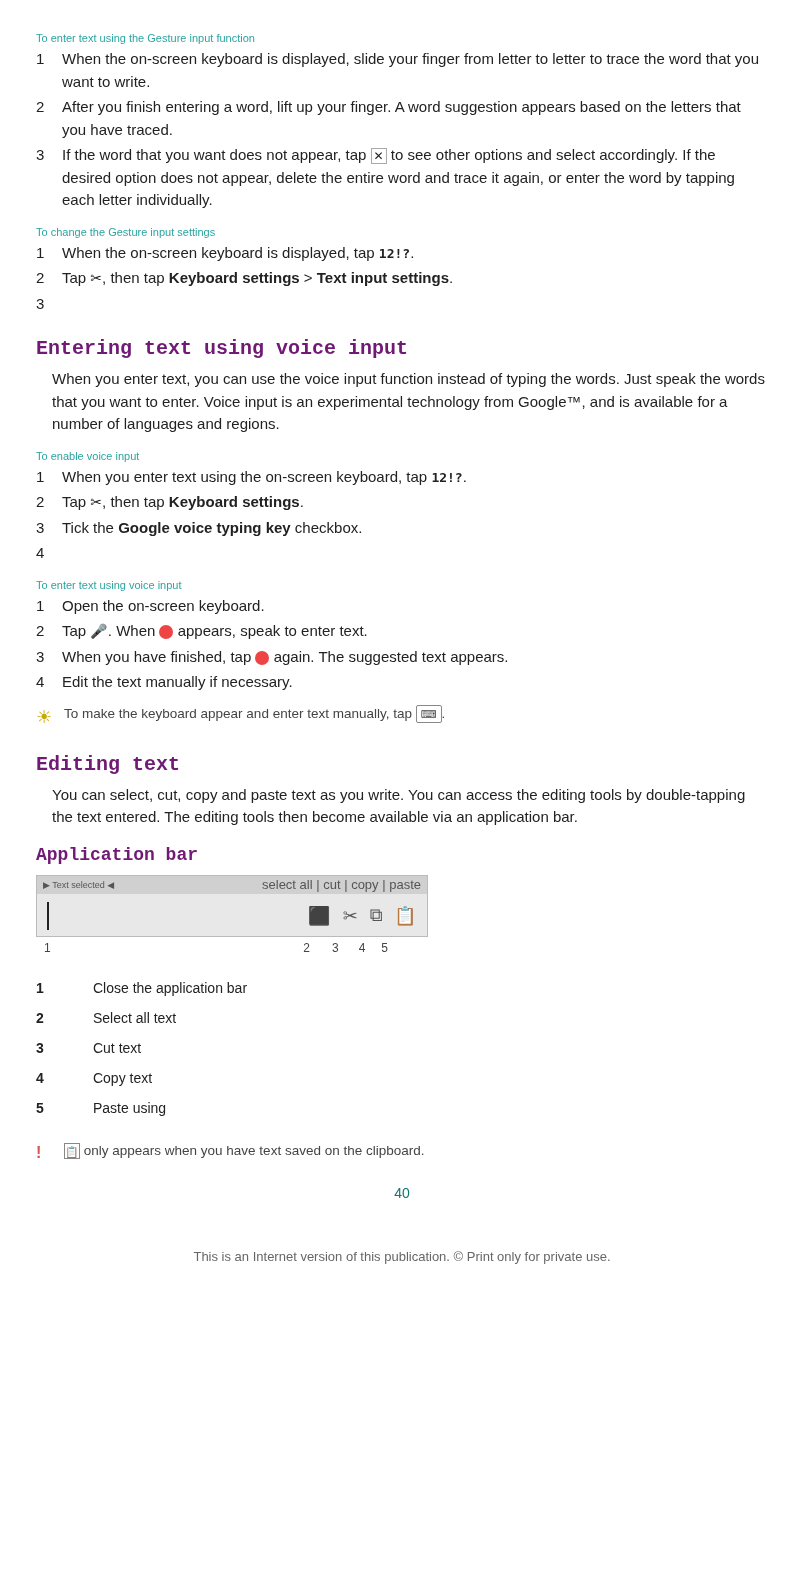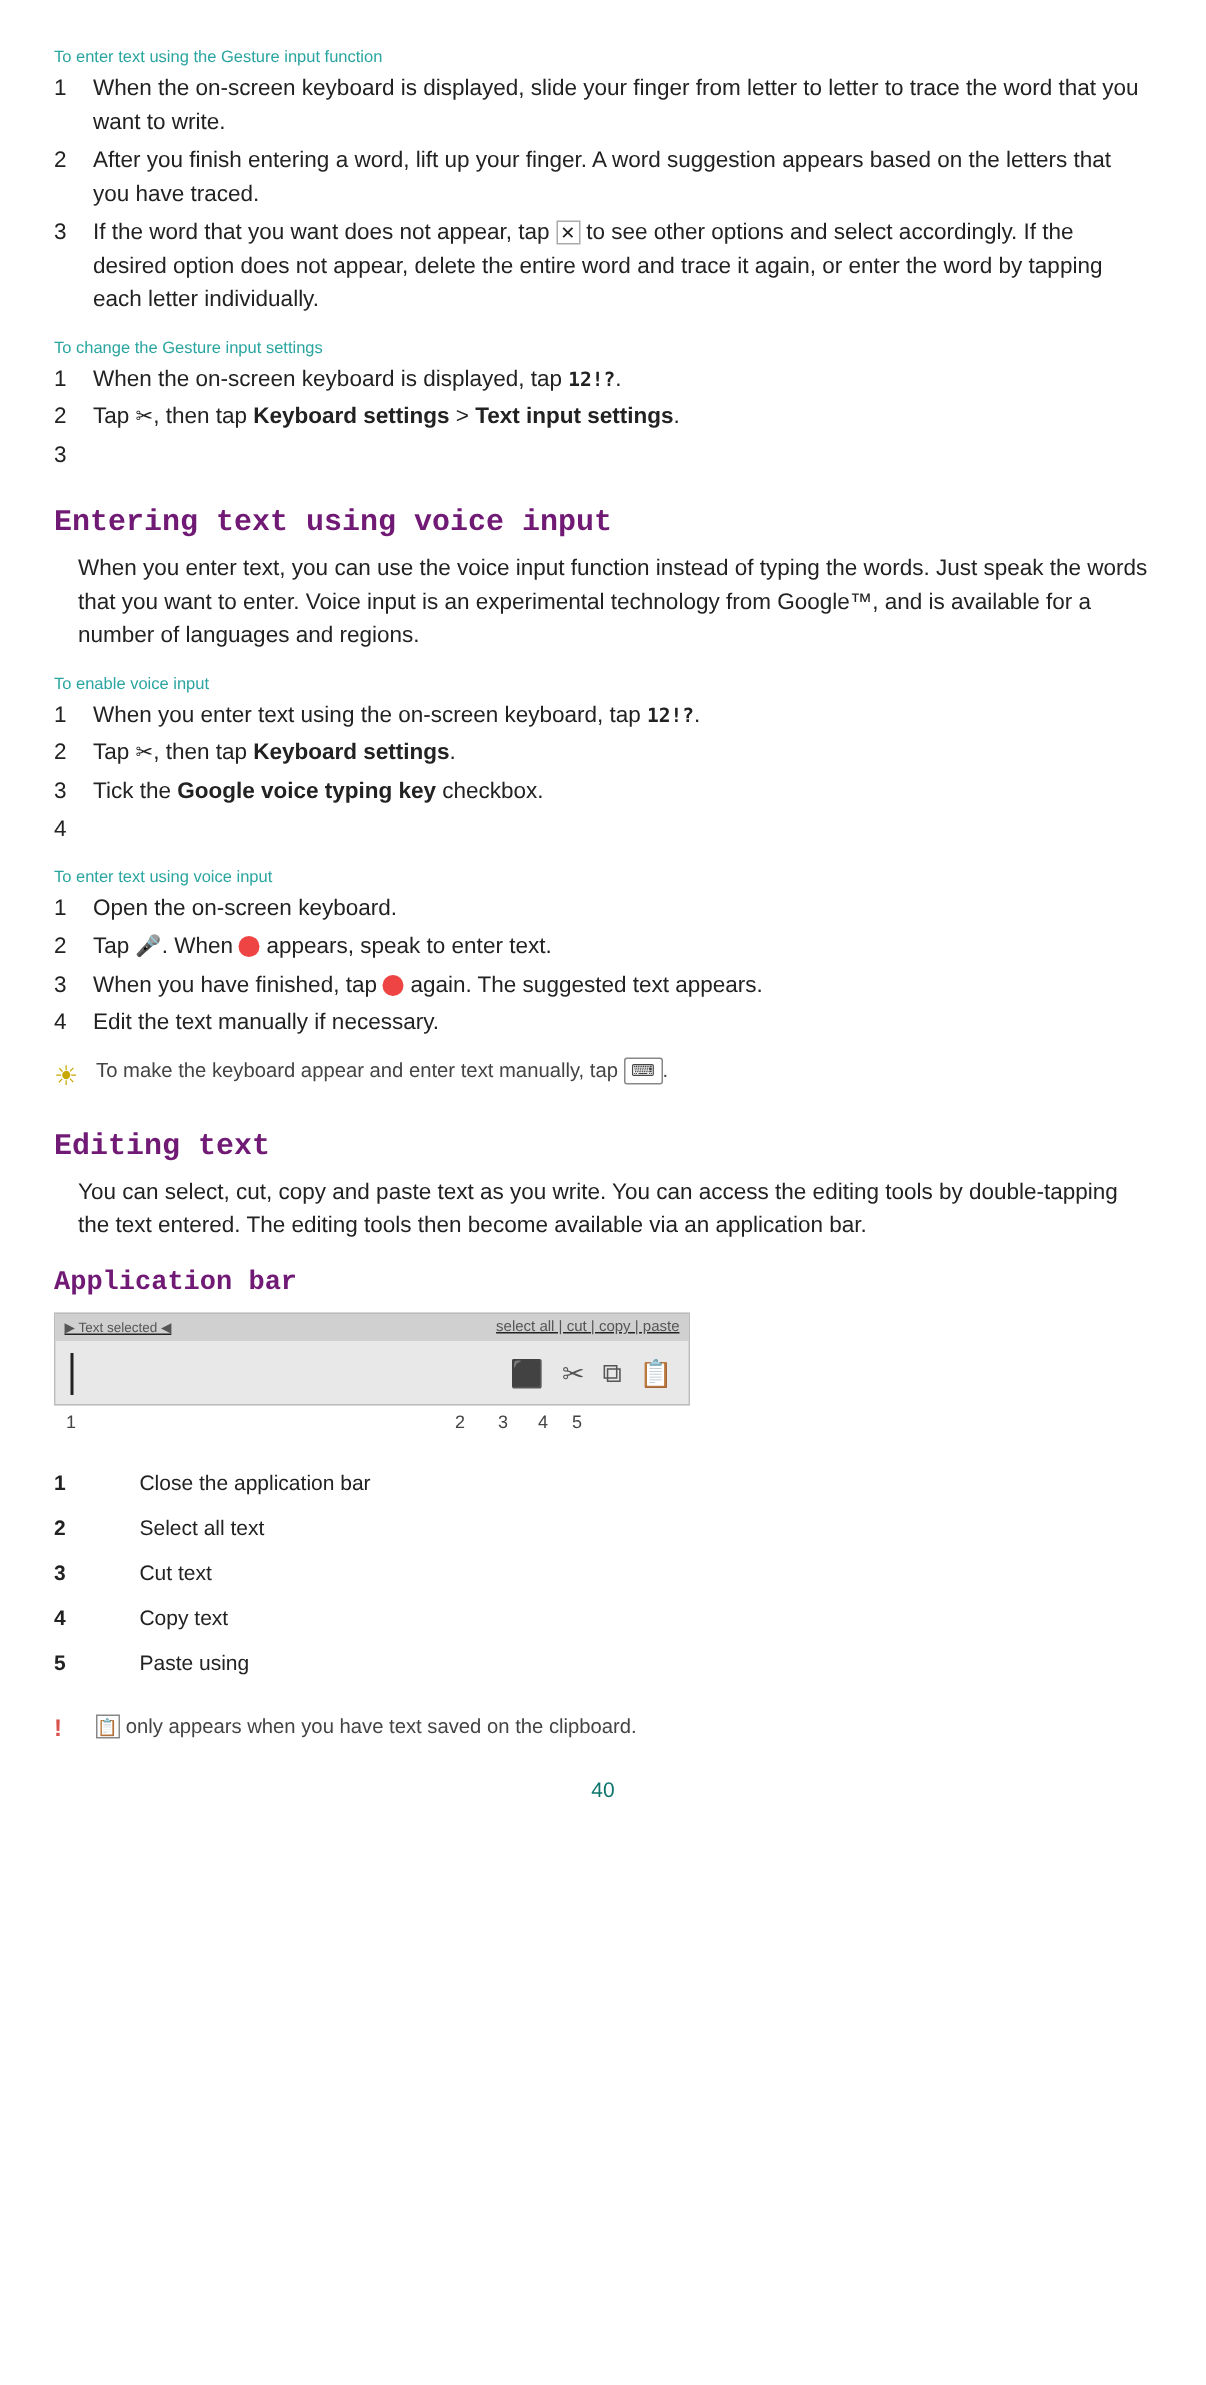--- a/index.html
+++ b/index.html
@@ -68,28 +68,27 @@
     .note-icon {
       color: #d9534f;
       font-size: 18px;
       min-width: 20px;
       margin-top: 0;
     }
     .app-bar-section { margin-top: 10px; margin-bottom: 6px; }
     .app-bar-img {
       border: 1px solid #bbb;
       background: #e8e8e8;
-      width: 424px;
+      width: 392px;
       height: 62px;
       position: relative;
       display: flex;
       align-items: center;
       margin-bottom: 2px;
       overflow: hidden;
-      text-decoration: underline;
     }
     .app-bar-inner {
       width: 100%;
       height: 100%;
       position: relative;
     }
     .app-bar-top {
       background: #d0d0d0;
       height: 18px;
       display: flex;
@@ -252,21 +251,21 @@
 
   <div class="section-heading" style="font-size:18px; font-weight:bold; margin-top:16px; margin-bottom:10px;">Application bar</div>
 
   <div class="app-bar-section">
     <div class="app-bar-img">
       <div class="app-bar-inner">
 
         <div class="app-bar-top">
           <span style="font-size:9px; color:#555;">▶ Text selected ◀</span>
           <span style="flex:1"></span>
-          <span style="font-size:10px; color:#555;">select all | cut | copy | paste</span>
+          <span style="font-size:13px; color:#555;">select all | cut | copy | paste</span>
         </div>
 
         <div class="app-bar-bottom">
           <div class="cursor-line"></div>
           <div class="bar-icons">
 
             <span style="font-size:18px; color:#555;">⬛</span>
 
             <span style="font-size:18px; color:#555;">✂</span>
 
@@ -313,14 +312,15 @@
     </tbody>
   </table>
 
   <div class="note-row" style="margin-top:18px;">
     <span class="note-icon" style="color:#d9534f; font-weight:bold; font-size:16px;">!</span>
     <span><span style="display:inline-block;width:16px;height:16px;border:1px solid #888;vertical-align:middle;font-size:11px;text-align:center;">📋</span> only appears when you have text saved on the clipboard.</span>
   </div>
 
   <div class="page-number">40</div>
 
+  <div class="page-footer">This is an Internet version of this publication. © Print only for private use.</div>
 
 </div>
 
 </body></html>

